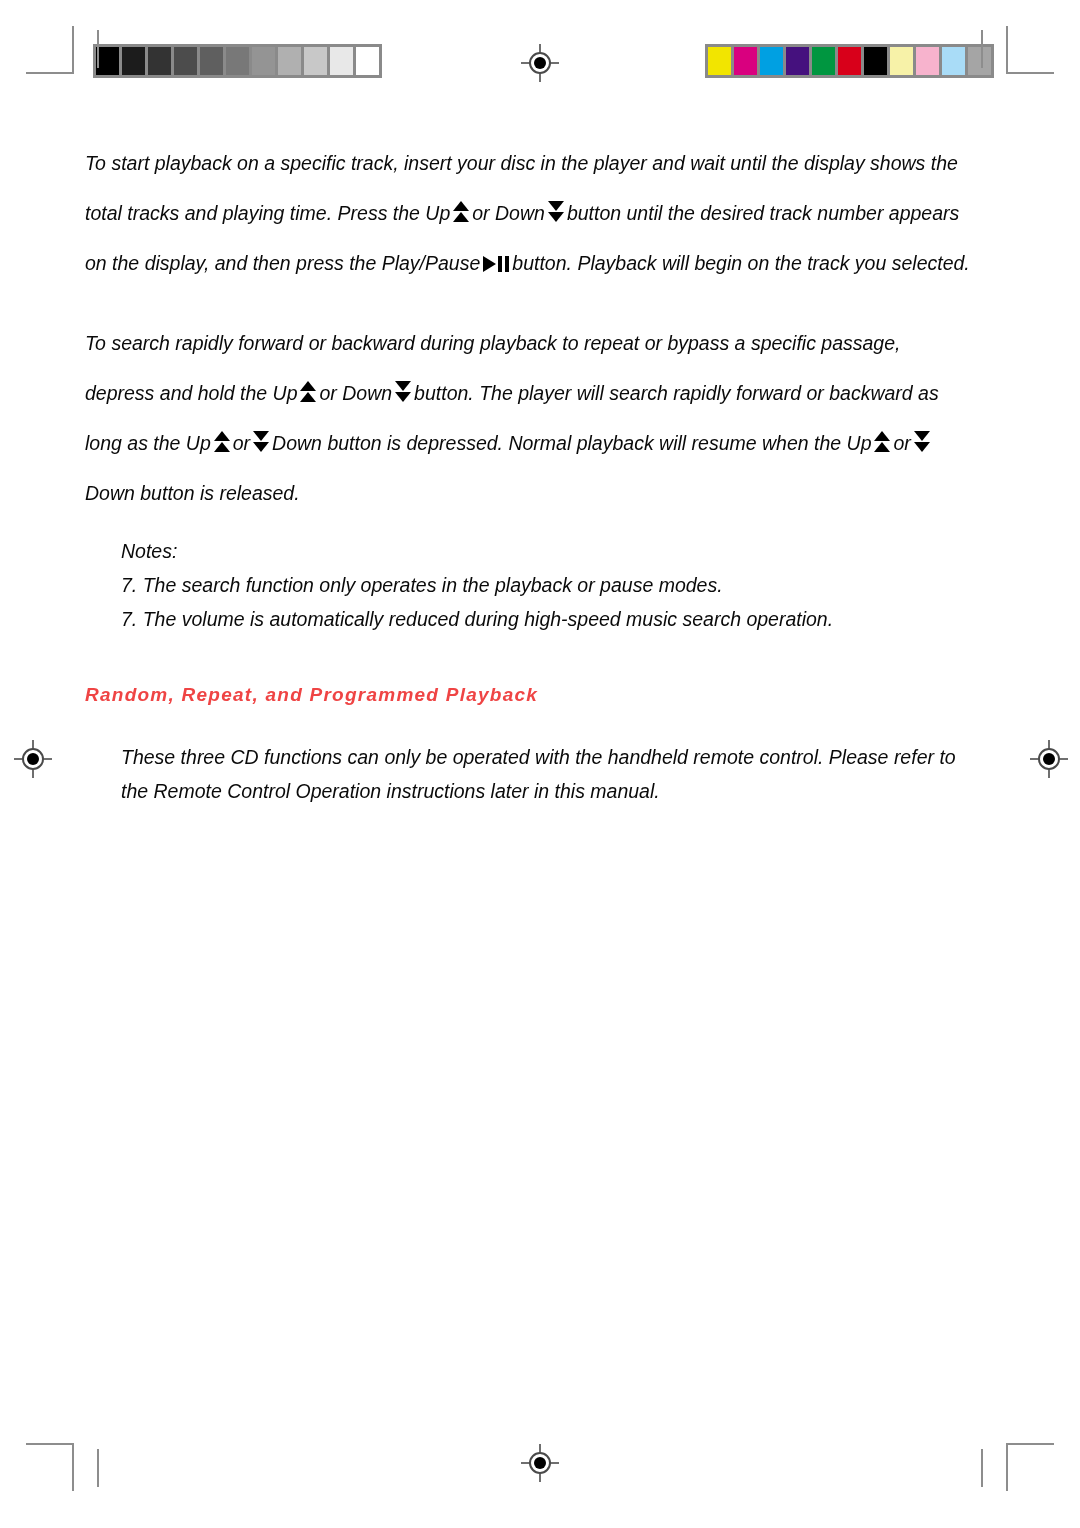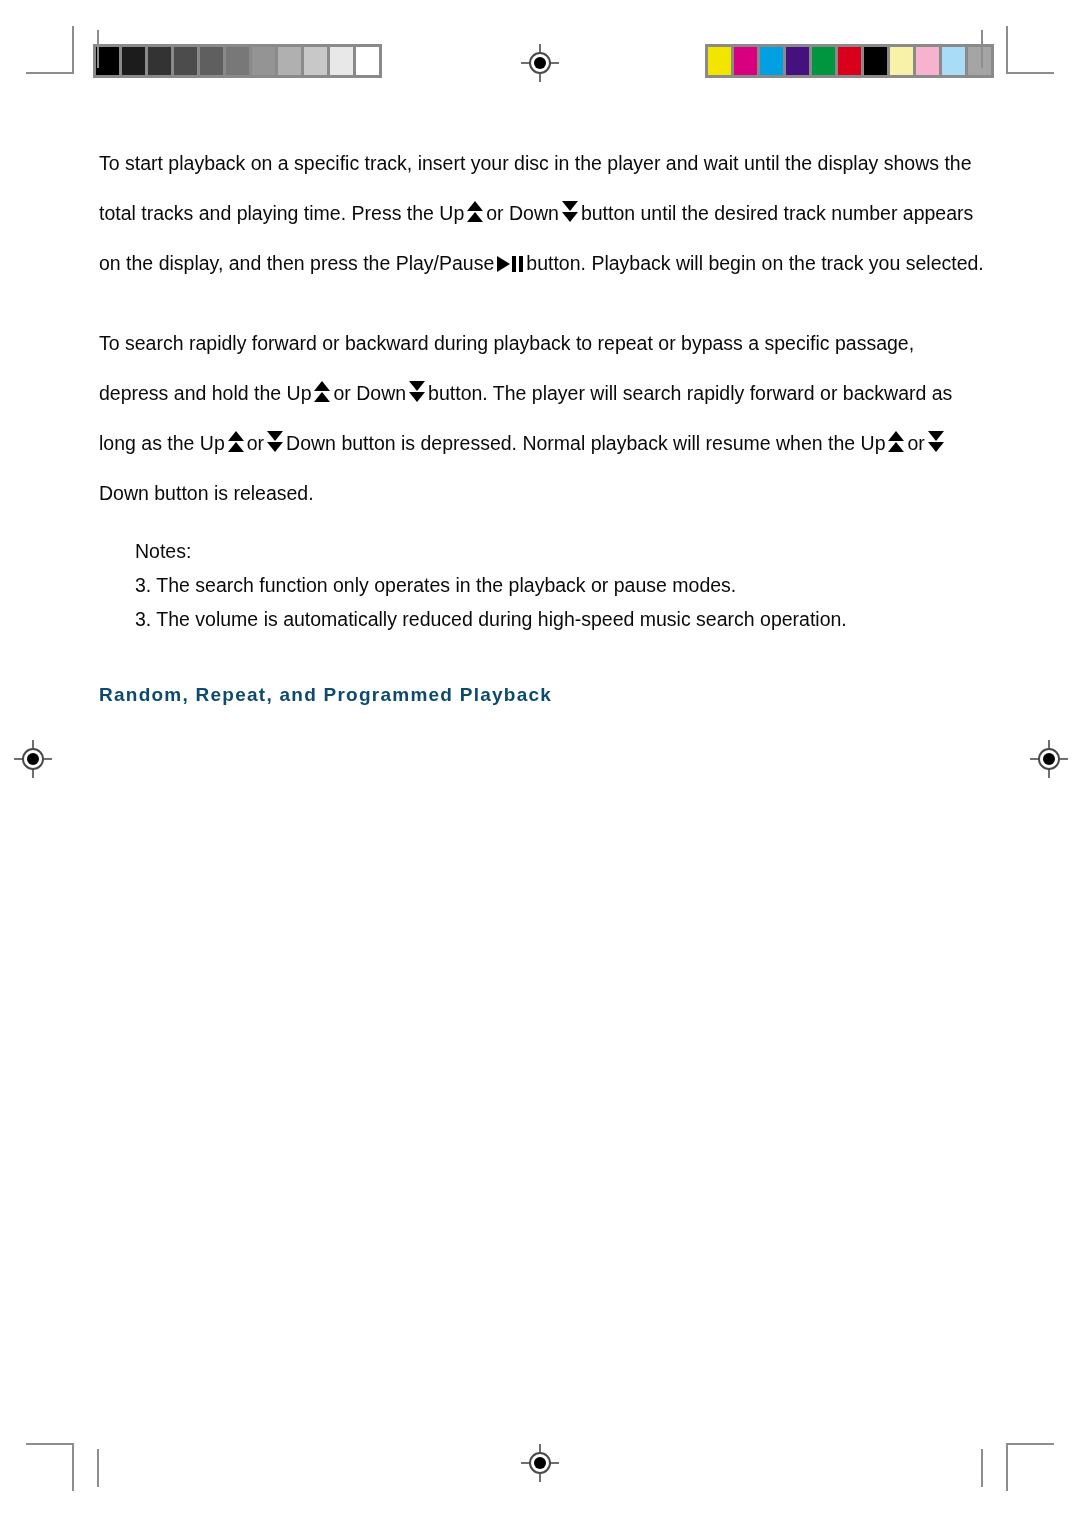--- a/index.html
+++ b/index.html
@@ -109,41 +109,42 @@
   }
 
   #reg-top    { left: 521px; top: 44px; }
   #reg-left   { left: 14px;  top: 740px; }
   #reg-right  { left: 1030px; top: 740px; }
   #reg-bottom { left: 521px; top: 1444px; }
 
   
   #content {
     position: absolute;
-    left: 99px;
+    left: 85px;
     top: 138px;
     width: 886px;
+    font-style: italic;
   }
   p.body-text {
     font-size: 19.5px;
     line-height: 50px;
     margin: 0 0 0 0;
     text-align: left;
     color: #0a0a0a;
   }
   p.tight { line-height: 34px; margin-left: 36px; }
   .para-gap { height: 30px; }
   .small-gap { height: 16px; }
 
   h2.section-heading {
     font-size: 19px;
     font-weight: bold;
     letter-spacing: 1.25px;
     margin: 0;
-    color: #0c4a6e;
+    color: #ef4444;
   }
 
   
   .icon {
     display: inline-block;
     vertical-align: -3px;
     position: relative;
   }
 
   
@@ -299,26 +300,27 @@
 
     <p class="body-text"><span>To start playback on a specific track, insert your disc in the player and wait until the display shows the total tracks and playing time. Press the Up</span><span class="icon icon-up"><span class="tri tri-a"></span><span class="tri tri-b"></span></span><span>or Down</span><span class="icon icon-down"><span class="tri tri-a"></span><span class="tri tri-b"></span></span><span>button until the desired track number appears on the display, and then press the Play/Pause</span><span class="icon icon-playpause"><span class="play-tri"></span><span class="bar bar-1"></span><span class="bar bar-2"></span></span><span>button. Playback will begin on the track you selected.</span></p>
 
     <div class="para-gap"></div>
 
     <p class="body-text"><span>To search rapidly forward or backward during playback to repeat or bypass a specific passage, depress and hold the Up</span><span class="icon icon-up"><span class="tri tri-a"></span><span class="tri tri-b"></span></span><span>or Down</span><span class="icon icon-down"><span class="tri tri-a"></span><span class="tri tri-b"></span></span><span>button. The player will search rapidly forward or backward as long as the Up</span><span class="icon icon-up"><span class="tri tri-a"></span><span class="tri tri-b"></span></span><span>or</span><span class="icon icon-down"><span class="tri tri-a"></span><span class="tri tri-b"></span></span><span>Down button is depressed. Normal playback will resume when the Up</span><span class="icon icon-up"><span class="tri tri-a"></span><span class="tri tri-b"></span></span><span>or</span><span class="icon icon-down"><span class="tri tri-a"></span><span class="tri tri-b"></span></span><span>Down button is released.</span></p>
 
     <div class="small-gap"></div>
 
     <p class="body-text tight">Notes:</p>
-    <p class="body-text tight">3. The search function only operates in the playback or pause modes.</p>
-    <p class="body-text tight">3. The volume is automatically reduced during high-speed music search operation.</p>
+    <p class="body-text tight">7. The search function only operates in the playback or pause modes.</p>
+    <p class="body-text tight">7. The volume is automatically reduced during high-speed music search operation.</p>
 
     <div style="height:48px"></div>
 
     <h2 class="section-heading">Random, Repeat, and Programmed Playback</h2>
 
     <div style="height:34px"></div>
 
+    <p class="body-text tight">These three CD functions can only be operated with the handheld remote control. Please refer to the Remote Control Operation instructions later in this manual.</p>
 
   </div>
 
 
 </div>
 
 </body></html>

